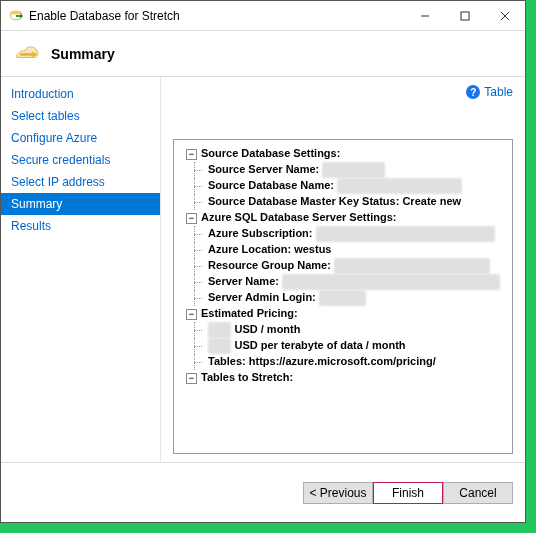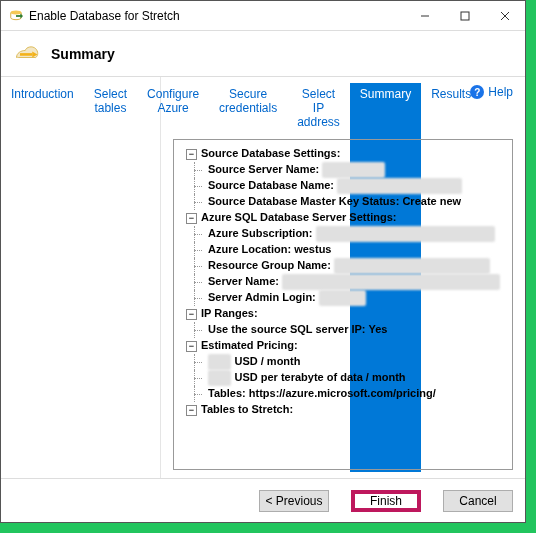--- a/index.html
+++ b/index.html
@@ -9,42 +9,42 @@
   .window { width: 526px; height: 523px; background: #fff; border: 1px solid #555; display: flex; flex-direction: column; }
   .titlebar { height: 30px; display: flex; align-items: center; border-bottom: 1px solid #ddd; padding-left: 8px; }
   .title-icon { width: 14px; height: 14px; margin-right: 6px; }
   .title-text { flex: 1; font-size: 12px; }
   .winbtns { display: flex; height: 100%; }
   .winbtn { width: 40px; display: flex; align-items: center; justify-content: center; }
   .header { height: 46px; background: #fff; display: flex; align-items: center; padding: 0 12px; border-bottom: 1px solid #ddd; }
   .header-icon { width: 28px; height: 28px; margin-right: 10px; }
   .header-title { font-size: 14px; font-weight: 600; }
   .body { flex: 1; display: flex; min-height: 0; }
-  .sidebar { width: 160px; border-right: 1px solid #e5e5e5; padding-top: 6px; padding-bottom: 6px; display: flex; flex-direction: row; gap: 0; text-align: center; }
+  .sidebar { width: 160px; border-right: 1px solid #e5e5e5; padding-top: 6px; padding-bottom: 6px; display: flex; flex-direction: column; gap: 0; }
   .nav-item { padding: 4px 10px; color: #0066cc; cursor: pointer; font-size: 12px; }
   .nav-item.active { background: #0078d7; color: #fff; }
   .main { flex: 1; padding: 8px 12px 8px 12px; display: flex; flex-direction: column; min-height: 0; }
   .help-row { display: flex; justify-content: flex-end; align-items: center; gap: 4px; margin-bottom: 4px; }
   .help-row .help-text { color: #0066cc; cursor: pointer; }
   .help-icon { width: 14px; height: 14px; border-radius: 50%; background: #1a73e8; color: #fff; font-size: 10px; font-weight: bold; display: flex; align-items: center; justify-content: center; }
   .tree-box { flex: 1; border: 1px solid #999; overflow: auto; padding: 6px 6px 6px 4px; margin-top: 36px; font-size: 11px; line-height: 1.45; }
   .tree ul { list-style: none; margin: 0; padding-left: 18px; }
   .tree > ul { padding-left: 4px; }
   .tree li { position: relative; padding-left: 4px; font-weight: bold; }
   .tree li::before { content: ""; position: absolute; top: 0; left: -10px; border-left: 1px dotted #999; height: 100%; }
   .tree li::after { content: ""; position: absolute; top: 8px; left: -10px; border-top: 1px dotted #999; width: 8px; }
   .tree > ul > li::before, .tree > ul > li::after { display: none; }
   .toggle { display: inline-block; width: 11px; height: 11px; border: 1px solid #888; text-align: center; line-height: 9px; font-size: 9px; margin-right: 4px; color: #333; background: #fff; }
   .node-label { }
   .leaf-key { }
   .leaf-val { }
   .redacted { display: inline-block; background: #e0e0e0; color: transparent; border-radius: 2px; filter: blur(1px); vertical-align: middle; }
-  .footer { height: 44px; border-top: 1px solid #ddd; display: flex; align-items: center; justify-content: flex-end; gap: 22px; padding: 0 12px; }
+  .footer { height: 60px; border-top: 1px solid #ddd; display: flex; align-items: center; justify-content: flex-end; gap: 0; padding: 0 12px; }
   .btn { min-width: 70px; height: 22px; font-size: 12px; border: 1px solid #adadad; background: #e1e1e1; display: flex; align-items: center; justify-content: center; cursor: pointer; }
-  .btn.primary { border: 4px solid #be185d; background: #fff; }
+  .btn.primary { border: 1px solid #be185d; background: #fff; }
 </style>
 </head>
 <body>
 
 <div class="outer">
   <div class="window">
 
     <div class="titlebar">
       <svg class="title-icon" viewBox="0 0 16 16">
           <ellipse cx="8" cy="4" rx="6" ry="2.2" fill="#f5c955"></ellipse>
@@ -89,21 +89,21 @@
         <div class="nav-item">Configure Azure</div>
         <div class="nav-item">Secure credentials</div>
         <div class="nav-item">Select IP address</div>
         <div class="nav-item active">Summary</div>
         <div class="nav-item">Results</div>
       </div>
 
       <div class="main">
         <div class="help-row">
           <span class="help-icon">?</span>
-          <span class="help-text">Help</span>
+          <span class="help-text">Table</span>
         </div>
 
         <div class="tree-box">
           <div class="tree">
             <ul>
               <li>
                 <span class="toggle">−</span><span class="node-label">Source Database Settings:</span>
                 <ul>
                   <li><span class="leaf-key">Source Server Name:</span> <span class="redacted">████████</span></li>
                   <li><span class="leaf-key">Source Database Name:</span> <span class="redacted">████████████████</span></li>
@@ -111,26 +111,20 @@
                 </ul>
               </li>
               <li>
                 <span class="toggle">−</span><span class="node-label">Azure SQL Database Server Settings:</span>
                 <ul>
                   <li><span class="leaf-key">Azure Subscription:</span> <span class="redacted">███████████████████████</span></li>
                   <li><span class="leaf-key">Azure Location:</span> <span class="leaf-val">westus</span></li>
                   <li><span class="leaf-key">Resource Group Name:</span> <span class="redacted">████████████████████</span></li>
                   <li><span class="leaf-key">Server Name:</span> <span class="redacted">████████████████████████████</span></li>
                   <li><span class="leaf-key">Server Admin Login:</span> <span class="redacted">██████</span></li>
-                </ul>
-              </li>
-              <li>
-                <span class="toggle">−</span><span class="node-label">IP Ranges:</span>
-                <ul>
-                  <li><span class="leaf-key">Use the source SQL server IP:</span> <span class="leaf-val">Yes</span></li>
                 </ul>
               </li>
               <li>
                 <span class="toggle">−</span><span class="node-label">Estimated Pricing:</span>
                 <ul>
                   <li><span class="redacted">███</span> <span class="leaf-key">USD / month</span></li>
                   <li><span class="redacted">███</span> <span class="leaf-key">USD per terabyte of data / month</span></li>
                   <li><span class="leaf-key">Tables:</span> <span class="leaf-val">https://azure.microsoft.com/pricing/</span></li>
                 </ul>
               </li>

